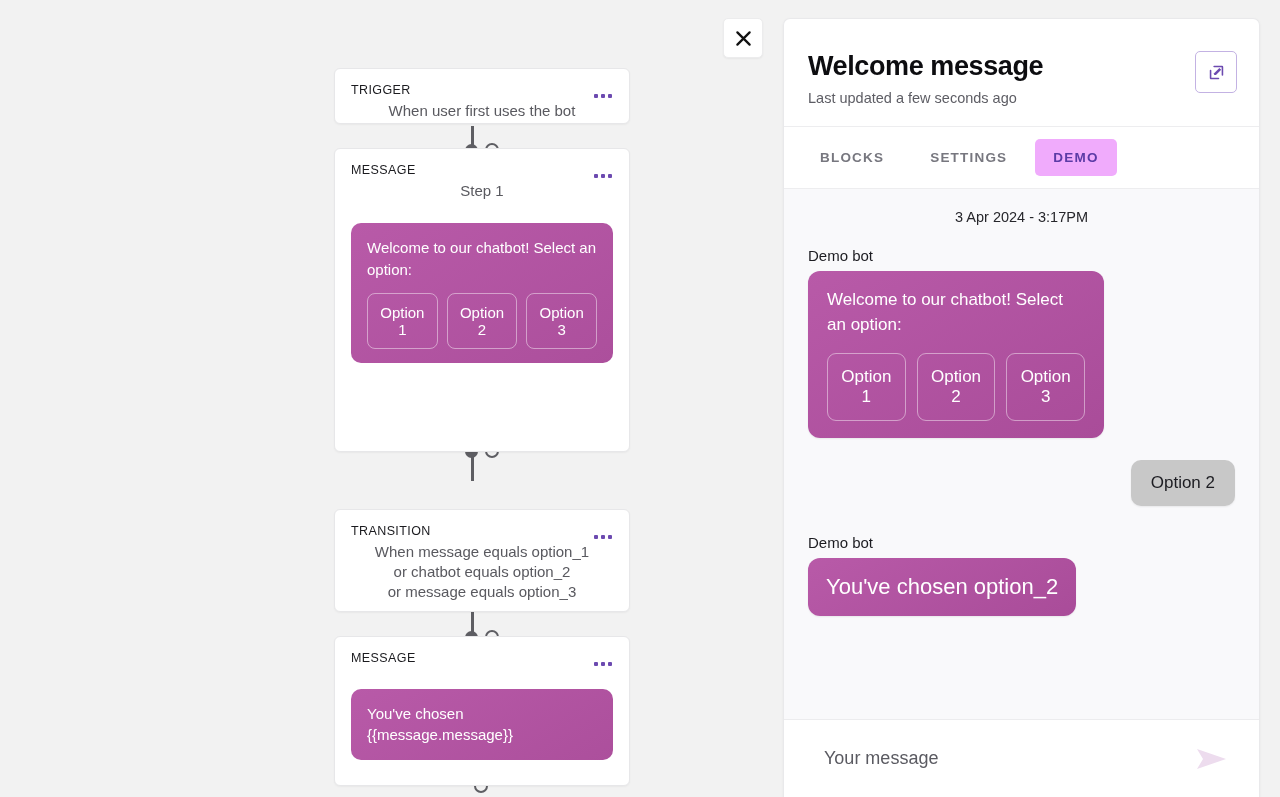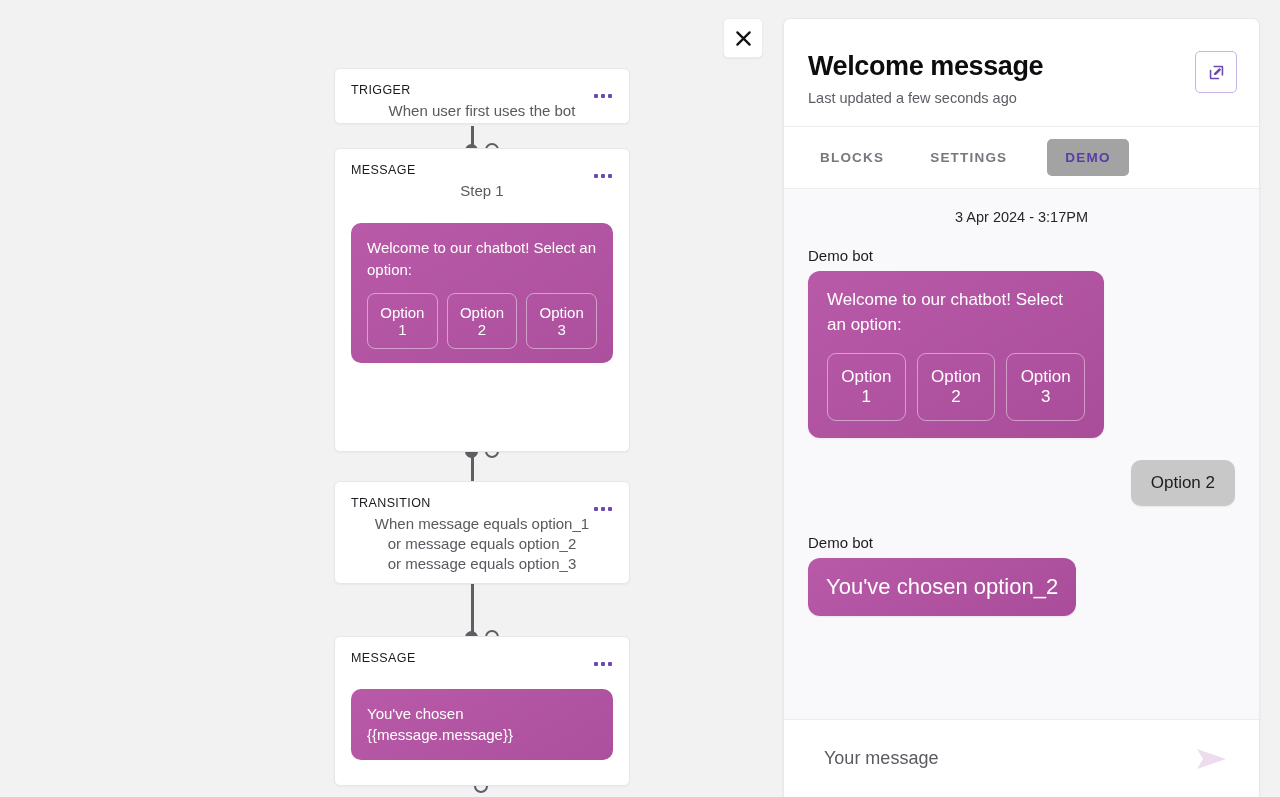--- a/index.html
+++ b/index.html
@@ -180,23 +180,22 @@
     letter-spacing: 1.2px;
     color: #77777f;
     padding: 11px 18px;
     border-radius: 5px;
     cursor: pointer;
     background: transparent;
     border: none;
     font-family: "Liberation Sans", sans-serif;
   }
   .tab.active {
-    background: #a3a3a3;
+    background: #f0abfc;
     color: #5b3ba6;
-    margin-left: 12px;
   }
 
   .chat-area {
     flex: 1;
     background: #f9f9fb;
     padding: 20px 24px 10px 24px;
     overflow: hidden;
     position: relative;
   }
   .chat-date {
@@ -319,26 +318,26 @@
           <div class="bubble-text">Welcome to our chatbot! Select an option:</div>
           <div class="opt-list">
             <button class="opt">Option 1</button>
             <button class="opt">Option 2</button>
             <button class="opt">Option 3</button>
           </div>
         </div>
       </div>
     </div>
 
-    <div class="node" style="top:481px;height:103px;">
+    <div class="node" style="top:509px;height:103px;">
       <div class="node-head">
         <div class="node-kind">TRANSITION</div>
         <div class="node-title">
           <span class="ln">When message equals option_1</span>
-          <span class="ln">or message equals option_2</span>
+          <span class="ln">or chatbot equals option_2</span>
           <span class="ln">or message equals option_3</span>
         </div>
         <div class="node-menu">
             <i></i>
             <i></i>
             <i></i>
           </div>
       </div>
     </div>
 

